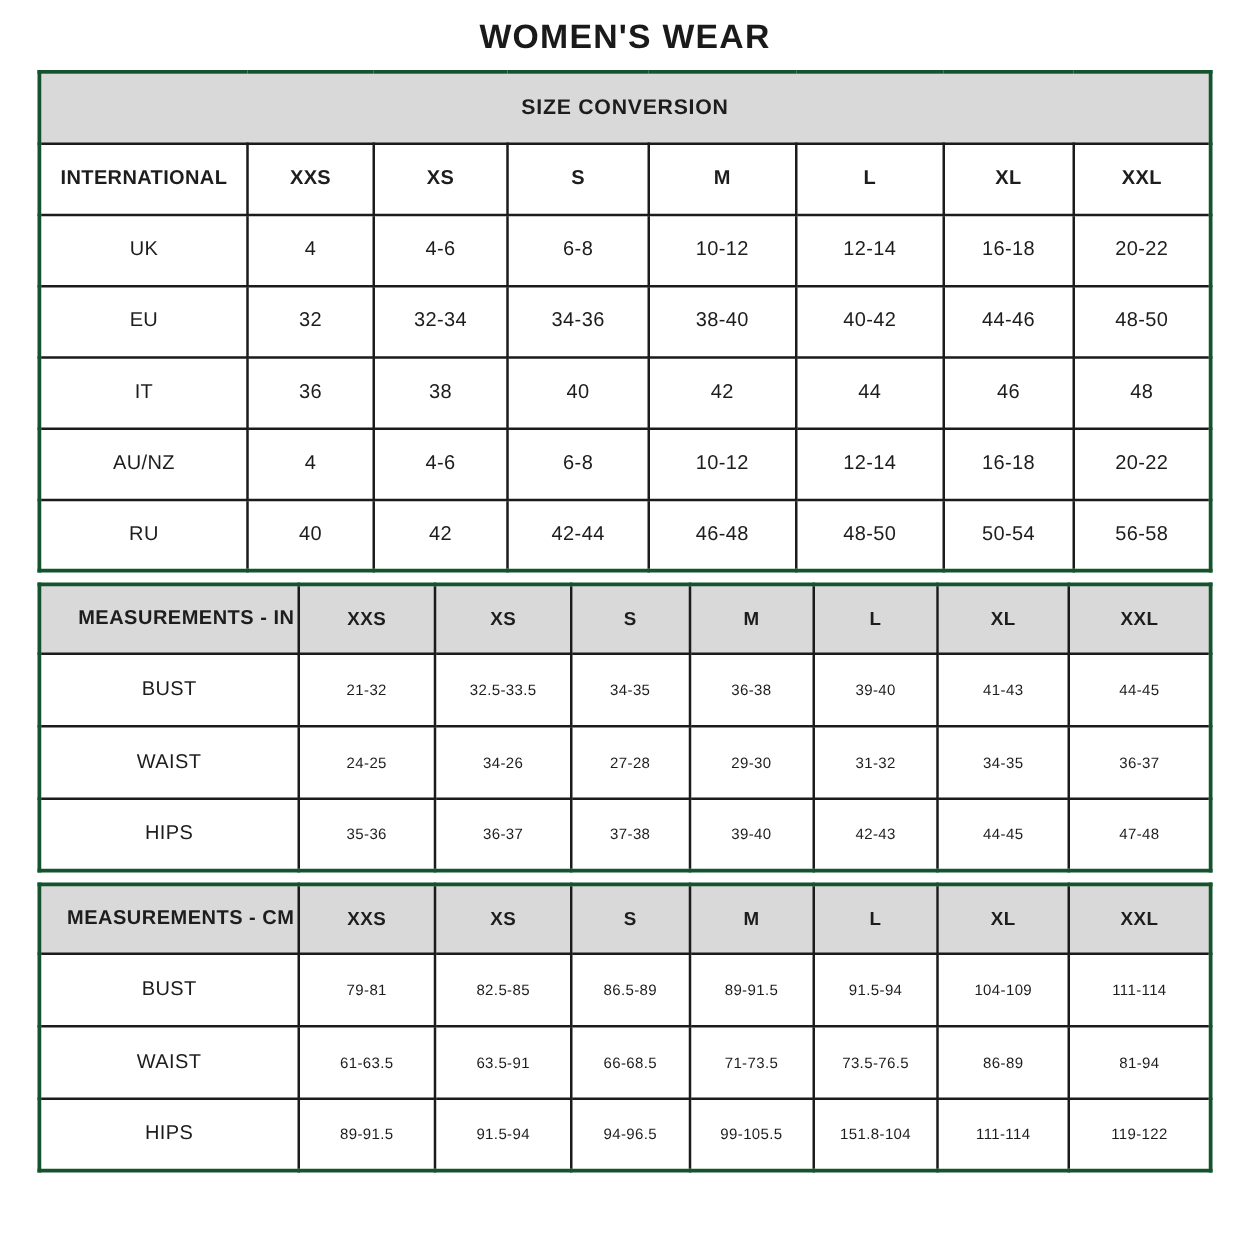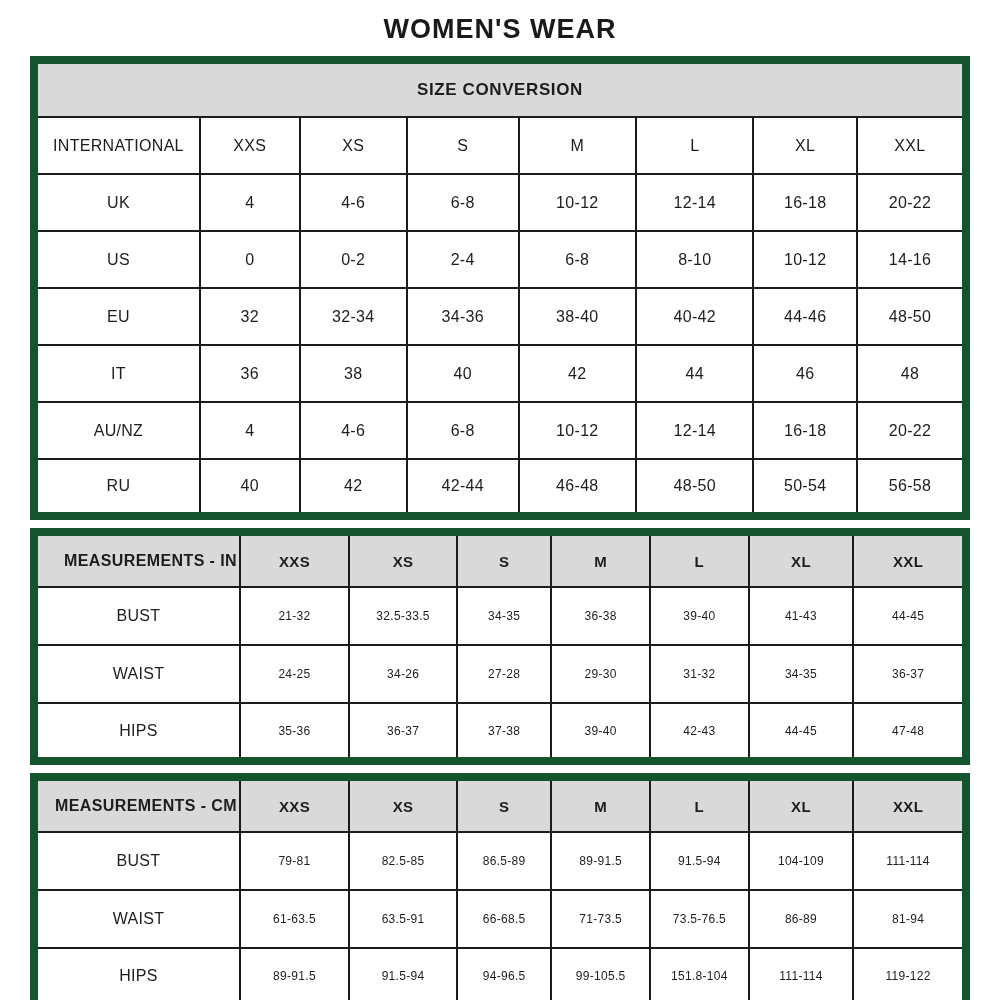--- a/index.html
+++ b/index.html
@@ -18,40 +18,40 @@
     letter-spacing: 1px;
     line-height: 34px;
     margin-bottom: 10px;
     color: #1a1a1a;
   }
   table.tbl {
     width: 940px;
     border-collapse: collapse;
     table-layout: fixed;
     margin: 0 auto 8px auto;
-    border: 8px solid #14532d;
+    border: 3px solid #14532d;
   }
   .tbl th, .tbl td {
     border: 2px solid #1b1b1b;
     text-align: center;
     vertical-align: middle;
     padding: 0 2px;
     letter-spacing: 0.3px;
     overflow: hidden;
     white-space: nowrap;
   }
   
   .t1 .band {
     height: 53px;
     background: #d9d9d9;
     font-weight: bold;
     font-size: 17px;
     letter-spacing: 0.6px;
   }
-  .t1 .head-row th { font-weight: normal; background: #ffffff; }
+  .t1 .head-row th { font-weight: bold; background: #ffffff; }
   .t1 tr { height: 57px; }
   .t1 th, .t1 td { font-size: 16px; }
   
   .tm .head-row { height: 55px; }
   .tm .head-row th {
     background: #d9d9d9;
     font-weight: bold;
     font-size: 15px;
     letter-spacing: 0.4px;
   }
@@ -98,30 +98,20 @@
           <td class="row-label">UK</td>
           <td class="cell">4</td>
           <td class="cell">4-6</td>
           <td class="cell">6-8</td>
           <td class="cell">10-12</td>
           <td class="cell">12-14</td>
           <td class="cell">16-18</td>
           <td class="cell">20-22</td>
         </tr>
         <tr>
-          <td class="row-label">US</td>
-          <td class="cell">0</td>
-          <td class="cell">0-2</td>
-          <td class="cell">2-4</td>
-          <td class="cell">6-8</td>
-          <td class="cell">8-10</td>
-          <td class="cell">10-12</td>
-          <td class="cell">14-16</td>
-        </tr>
-        <tr>
           <td class="row-label">EU</td>
           <td class="cell">32</td>
           <td class="cell">32-34</td>
           <td class="cell">34-36</td>
           <td class="cell">38-40</td>
           <td class="cell">40-42</td>
           <td class="cell">44-46</td>
           <td class="cell">48-50</td>
         </tr>
         <tr>

